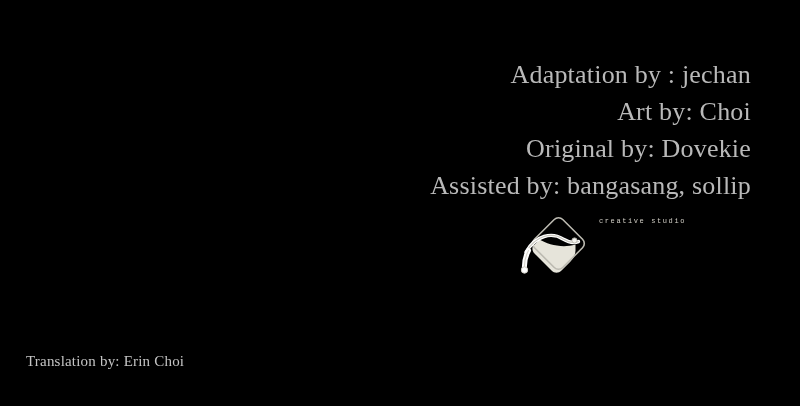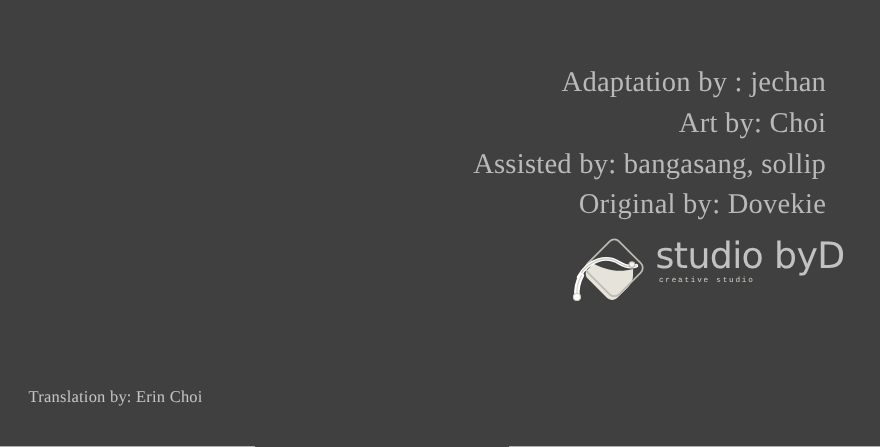--- a/index.html
+++ b/index.html
@@ -4,21 +4,21 @@
 <style>
   html, body {
     margin: 0;
     padding: 0;
     background: #ffffff;
   }
   #page {
     position: relative;
     width: 800px;
     height: 406px;
-    background: #404040;
+    background: #000000;
     overflow: hidden;
     font-family: "Liberation Serif", "DejaVu Serif", serif;
   }
 
   
   .credits {
     position: absolute;
     right: 49px;
     top: 56px;
     text-align: right;
@@ -86,22 +86,22 @@
   }
 </style>
 </head>
 <body>
 
 <div id="page">
 
   <div class="credits">
     <span class="credit-line">Adaptation by : jechan</span>
     <span class="credit-line">Art by: Choi</span>
+    <span class="credit-line">Original by: Dovekie</span>
     <span class="credit-line">Assisted by: bangasang, sollip</span>
-    <span class="credit-line">Original by: Dovekie</span>
   </div>
 
   <div class="logo-lockup">
 
     <span class="logo-mark">
       <svg viewBox="0 0 78 78" width="78" height="78" xmlns="http://www.w3.org/2000/svg">
 
         <path d="M21.5 36.5
                  C 30 41.5, 44 45.5, 57.5 41.5
                  L 57.5 47.5
@@ -119,21 +119,20 @@
 
         <circle cx="56.5" cy="37.5" r="2.6" fill="#f4f3ee" stroke="#bcbab1" stroke-width="1"></circle>
 
         <path d="M10.5 47.5 C 7.5 53, 6 59.5, 6.5 66.5" fill="none" stroke="#ffffff" stroke-width="5" stroke-linecap="round"></path>
         <path d="M10.5 47.5 C 7.5 53, 6 59.5, 6.5 66.5" fill="none" stroke="#d5d3ca" stroke-width="1.1" stroke-linecap="round"></path>
         <circle cx="6.5" cy="67" r="3.2" fill="#ffffff" stroke="#d0cec5" stroke-width="1"></circle>
       </svg>
     </span>
 
     <span class="logo-text-wrap">
-      <span class="logo-wordmark">studio byD</span>
       <span class="logo-tagline">creative studio</span>
     </span>
 
   </div>
 
   <div class="translation">Translation by: Erin Choi</div>
 
 </div>
 
 </body></html>

